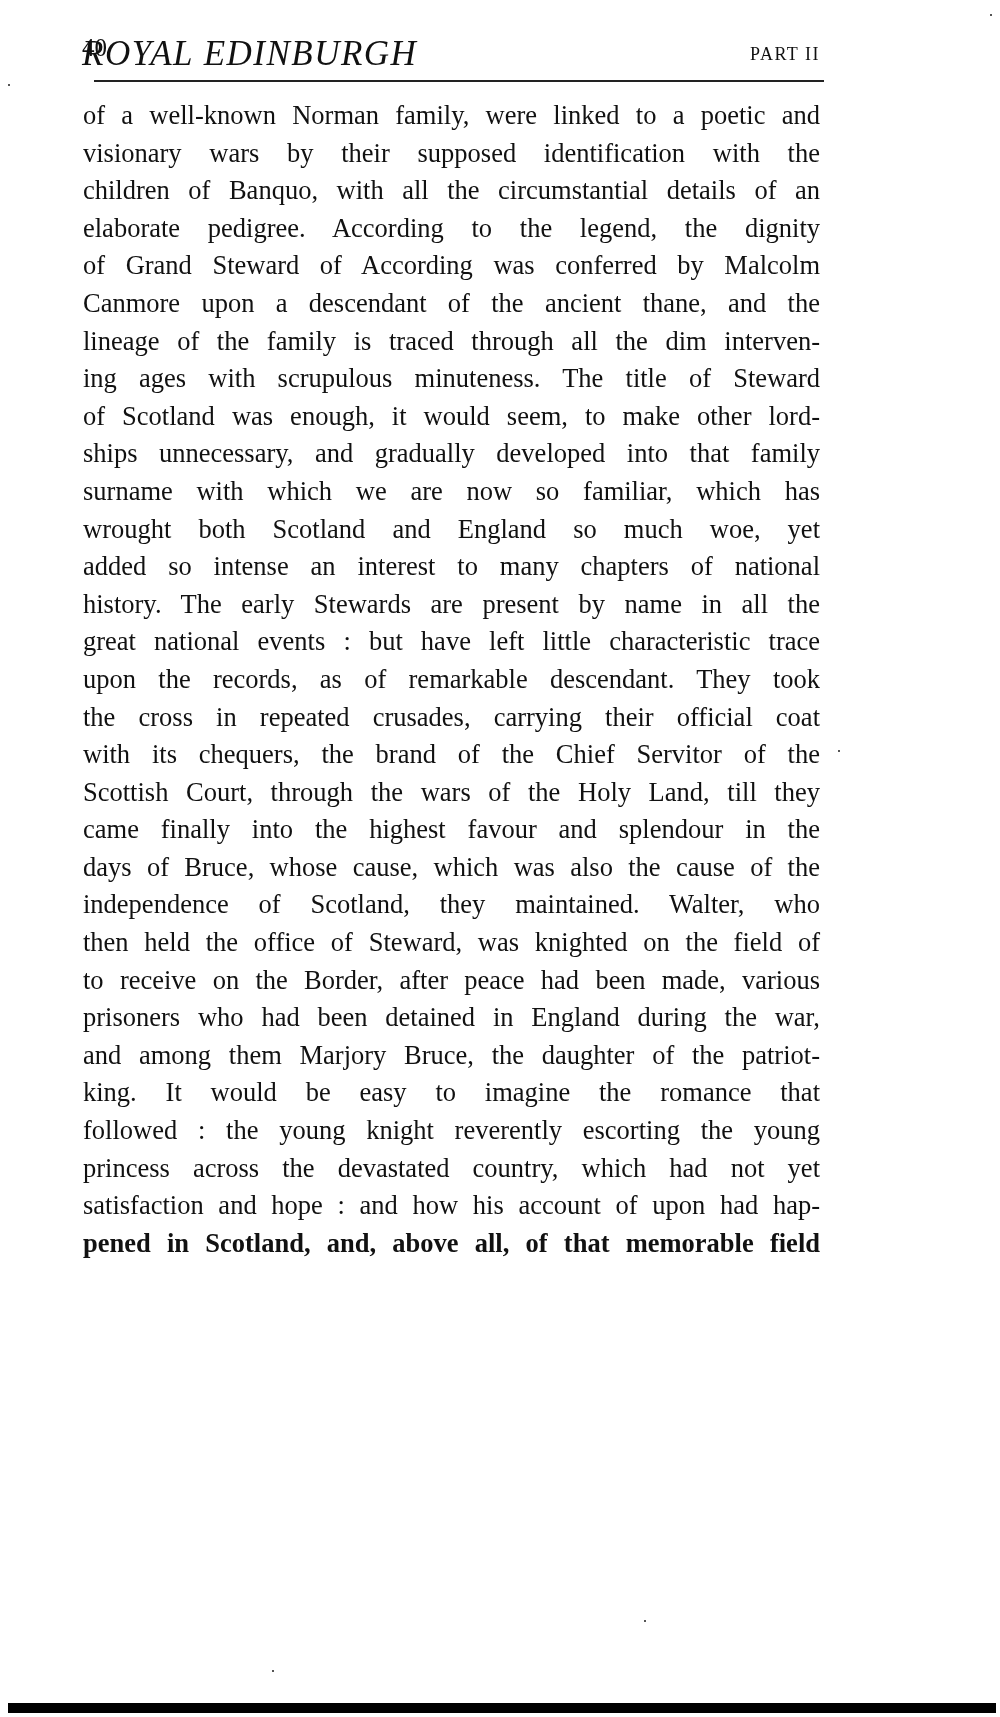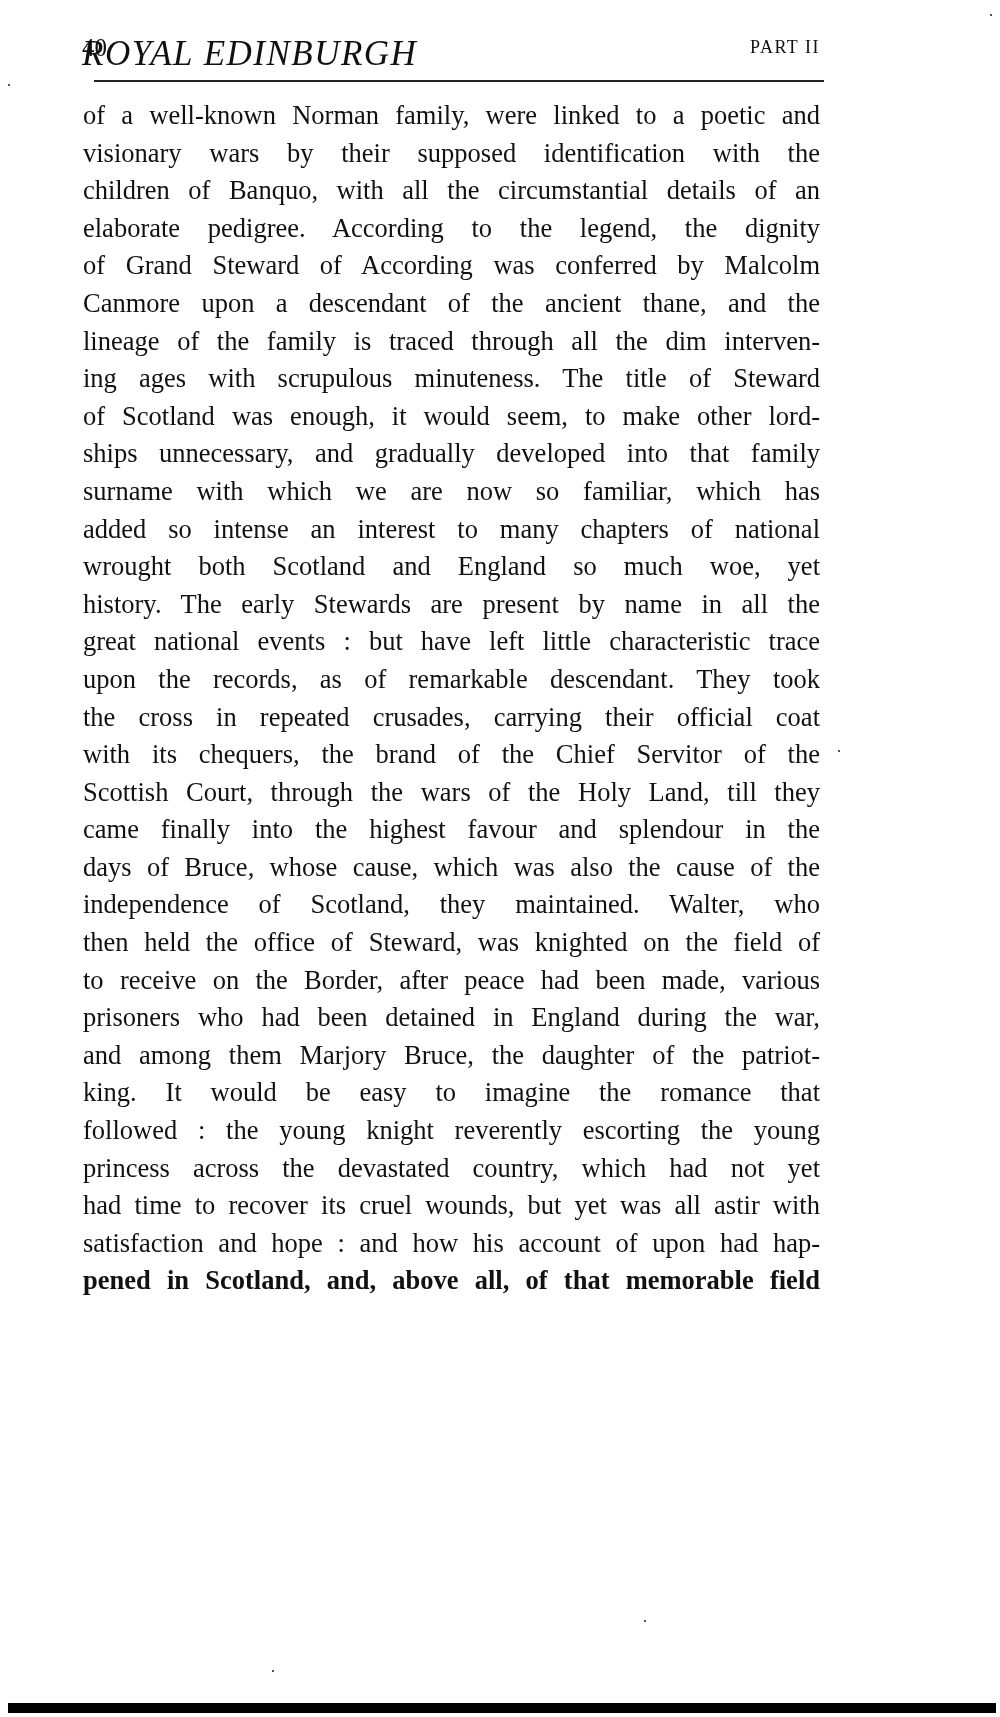--- a/index.html
+++ b/index.html
@@ -2,21 +2,21 @@
 <html><head>
 <meta charset="utf-8">
 <style>
   html, body { margin: 0; padding: 0; background: #ffffff; }
   body { width: 1000px; height: 1717px; position: relative; overflow: hidden;
          font-family: "Liberation Serif", "DejaVu Serif", serif; color: #111; }
   .header { position: absolute; top: 34px; left: 82px; width: 738px; height: 40px; }
   .page-num { position: absolute; left: 0; top: 0; font-size: 25px; }
   .running-title { position: absolute; left: 0; right: 0; top: 0; text-align: left;
                    font-style: italic; font-size: 35px; letter-spacing: 1.5px; }
-  .part-label { position: absolute; right: 0; top: 3px; font-size: 18px; letter-spacing: 1.5px; }
+  .part-label { position: absolute; right: 0; top: 10px; font-size: 18px; letter-spacing: 1.5px; }
   .header-rule { position: absolute; top: 80px; left: 94px; width: 730px; height: 2px; background: #222; }
   .body-text { position: absolute; top: 97px; left: 83px; width: 737px; }
   .line { display: block; font-size: 26.5px; line-height: 37.6px; height: 37.6px;
           text-align: justify; text-align-last: justify; white-space: nowrap; overflow: visible; }
   .line.last { text-align-last: justify; font-weight: bold; }
   .bottom-bar { position: absolute; left: 8px; right: 4px; top: 1703px; height: 10px; background: #000; }
   .speck { position: absolute; width: 2px; height: 2px; background: #555; }
 </style>
 </head>
 <body>
@@ -33,39 +33,38 @@
     <span class="line">visionary wars by their supposed identification with the</span>
     <span class="line">children of Banquo, with all the circumstantial details of an</span>
     <span class="line">elaborate pedigree.  According to the legend, the dignity</span>
     <span class="line">of Grand Steward of According was conferred by Malcolm</span>
     <span class="line">Canmore upon a descendant of the ancient thane, and the</span>
     <span class="line">lineage of the family is traced through all the dim interven-</span>
     <span class="line">ing ages with scrupulous minuteness.  The title of Steward</span>
     <span class="line">of Scotland was enough, it would seem, to make other lord-</span>
     <span class="line">ships unnecessary, and gradually developed into that family</span>
     <span class="line">surname with which we are now so familiar, which has</span>
+    <span class="line">wrought both Scotland and England so much woe, yet</span>
     <span class="line">added so intense an interest to many chapters of national</span>
-    <span class="line">wrought both Scotland and England so much woe, yet</span>
     <span class="line">history.  The early Stewards are present by name in all the</span>
     <span class="line">great national events : but have left little characteristic trace</span>
     <span class="line">upon the records, as of remarkable descendant.  They took</span>
     <span class="line">the cross in repeated crusades, carrying their official coat</span>
     <span class="line">with its chequers, the brand of the Chief Servitor of the</span>
     <span class="line">Scottish Court, through the wars of the Holy Land, till they</span>
     <span class="line">came finally into the highest favour and splendour in the</span>
     <span class="line">days of Bruce, whose cause, which was also the cause of the</span>
     <span class="line">independence of Scotland, they maintained.  Walter, who</span>
     <span class="line">then held the office of Steward, was knighted on the field of</span>
     <span class="line">to receive on the Border, after peace had been made, various</span>
     <span class="line">prisoners who had been detained in England during the war,</span>
     <span class="line">and among them Marjory Bruce, the daughter of the patriot-</span>
     <span class="line">king.  It would be easy to imagine the romance that</span>
     <span class="line">followed : the young knight reverently escorting the young</span>
     <span class="line">princess across the devastated country, which had not yet</span>
-    <span class="line">had time to recover its cruel wounds, but yet was all astir with</span>
     <span class="line">satisfaction and hope : and how his account of upon had hap-</span>
     <span class="line last">pened in Scotland, and, above all, of that memorable field</span>
   </div>
 
 <div class="speck" style="left:8px;top:84px;"></div>
 <div class="speck" style="left:990px;top:14px;"></div>
 <div class="speck" style="left:838px;top:750px;"></div>
 <div class="speck" style="left:272px;top:1670px;"></div>
 <div class="speck" style="left:644px;top:1620px;"></div>
 

